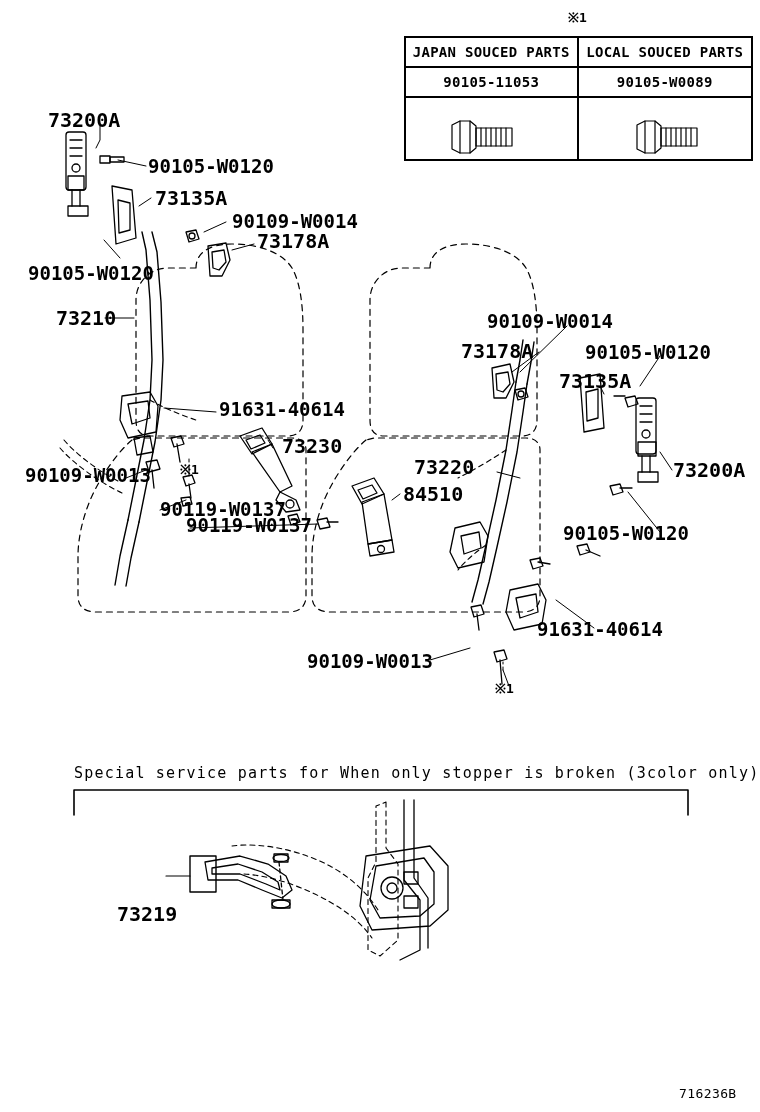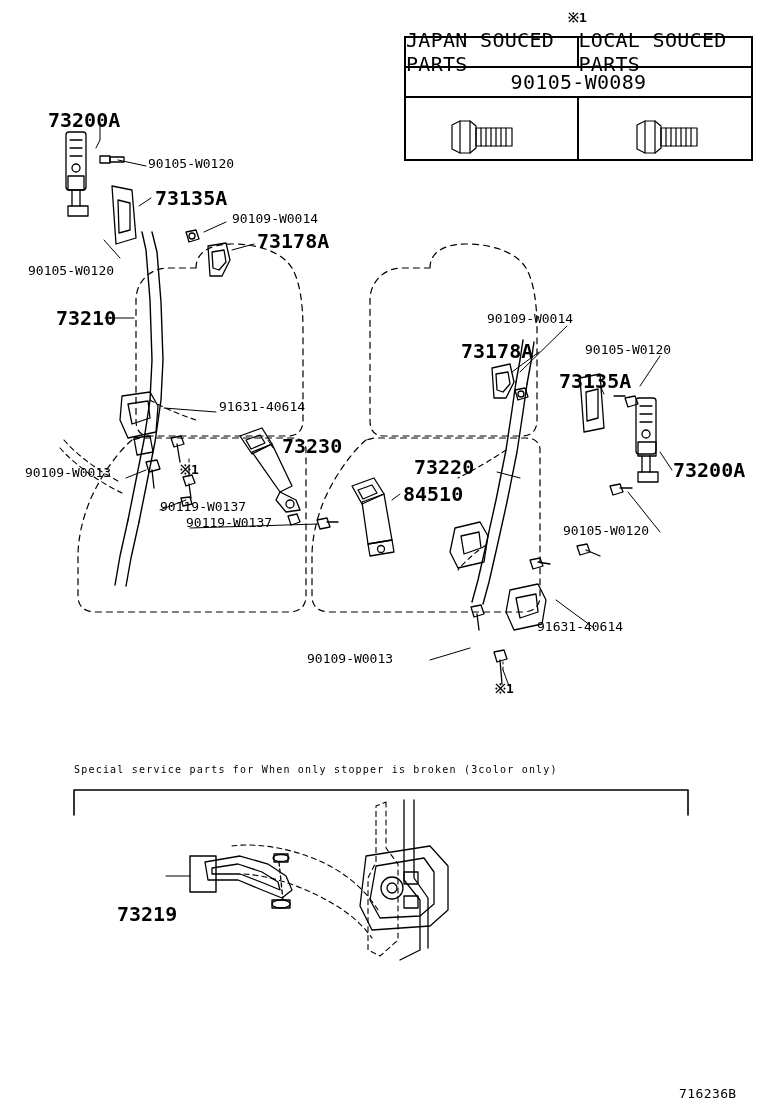--- a/index.html
+++ b/index.html
@@ -33,22 +33,22 @@
     font-family: "DejaVu Sans Mono", monospace;
     white-space: nowrap;
     line-height: 1;
   }
   .part-code {
     font-size: 20px;
     font-weight: bold;
     letter-spacing: 0px;
   }
   .bolt-code {
-    font-size: 13px;
-    font-weight: normal;
+    font-size: 19px;
+    font-weight: bold;
     letter-spacing: 0px;
   }
   .aster {
     font-size: 13px;
     font-weight: bold;
   }
   
   #ref-table {
     position: absolute;
     left: 404px;
@@ -65,41 +65,42 @@
   }
   #ref-table .trow.head { height: 30px; }
   #ref-table .trow.nums { height: 30px; }
   #ref-table .trow.pics { height: 61px; }
   #ref-table .tcell {
     flex: 1 1 50%;
     box-sizing: border-box;
     display: flex;
     align-items: center;
     justify-content: center;
-    font-size: 20px;
-    font-weight: normal;
+    font-size: 14px;
+    font-weight: bold;
     letter-spacing: 0.3px;
+    text-align: center;
   }
   #ref-table .trow.head .tcell,
   #ref-table .trow.nums .tcell { border-bottom: 2px solid #000; }
   #ref-table .tcell.first { border-right: 2px solid #000; }
   #ref-table .trow.pics .tcell { border-bottom: none; }
   .table-aster {
     position: absolute;
     left: 568px;
     top: 11px;
     font-size: 13px;
     font-weight: bold;
   }
   
   #ssp-note {
     position: absolute;
     left: 74px;
     top: 764px;
-    font-size: 10px;
+    font-size: 15px;
     letter-spacing: 1.2px;
     font-family: "DejaVu Sans Mono", monospace;
   }
   #code-bottom {
     position: absolute;
     left: 679px;
     top: 1086px;
     font-size: 13px;
     letter-spacing: 0.4px;
   }
@@ -300,20 +301,21 @@
     </g>
   </svg>
 
   <div class="table-aster lbl">※1</div>
   <div id="ref-table">
     <div class="trow head">
       <div class="tcell first">JAPAN SOUCED PARTS</div>
       <div class="tcell">LOCAL SOUCED PARTS</div>
     </div>
     <div class="trow nums">
+      <div class="tcell first">90105-11053</div>
       <div class="tcell">90105-W0089</div>
     </div>
     <div class="trow pics">
       <div class="tcell first"></div>
       <div class="tcell"></div>
     </div>
   </div>
 
   <div class="lbl part-code" style="left:48px; top:110px;">73200A</div>
   <div class="lbl bolt-code" style="left:148px; top:157px;">90105-W0120</div>

